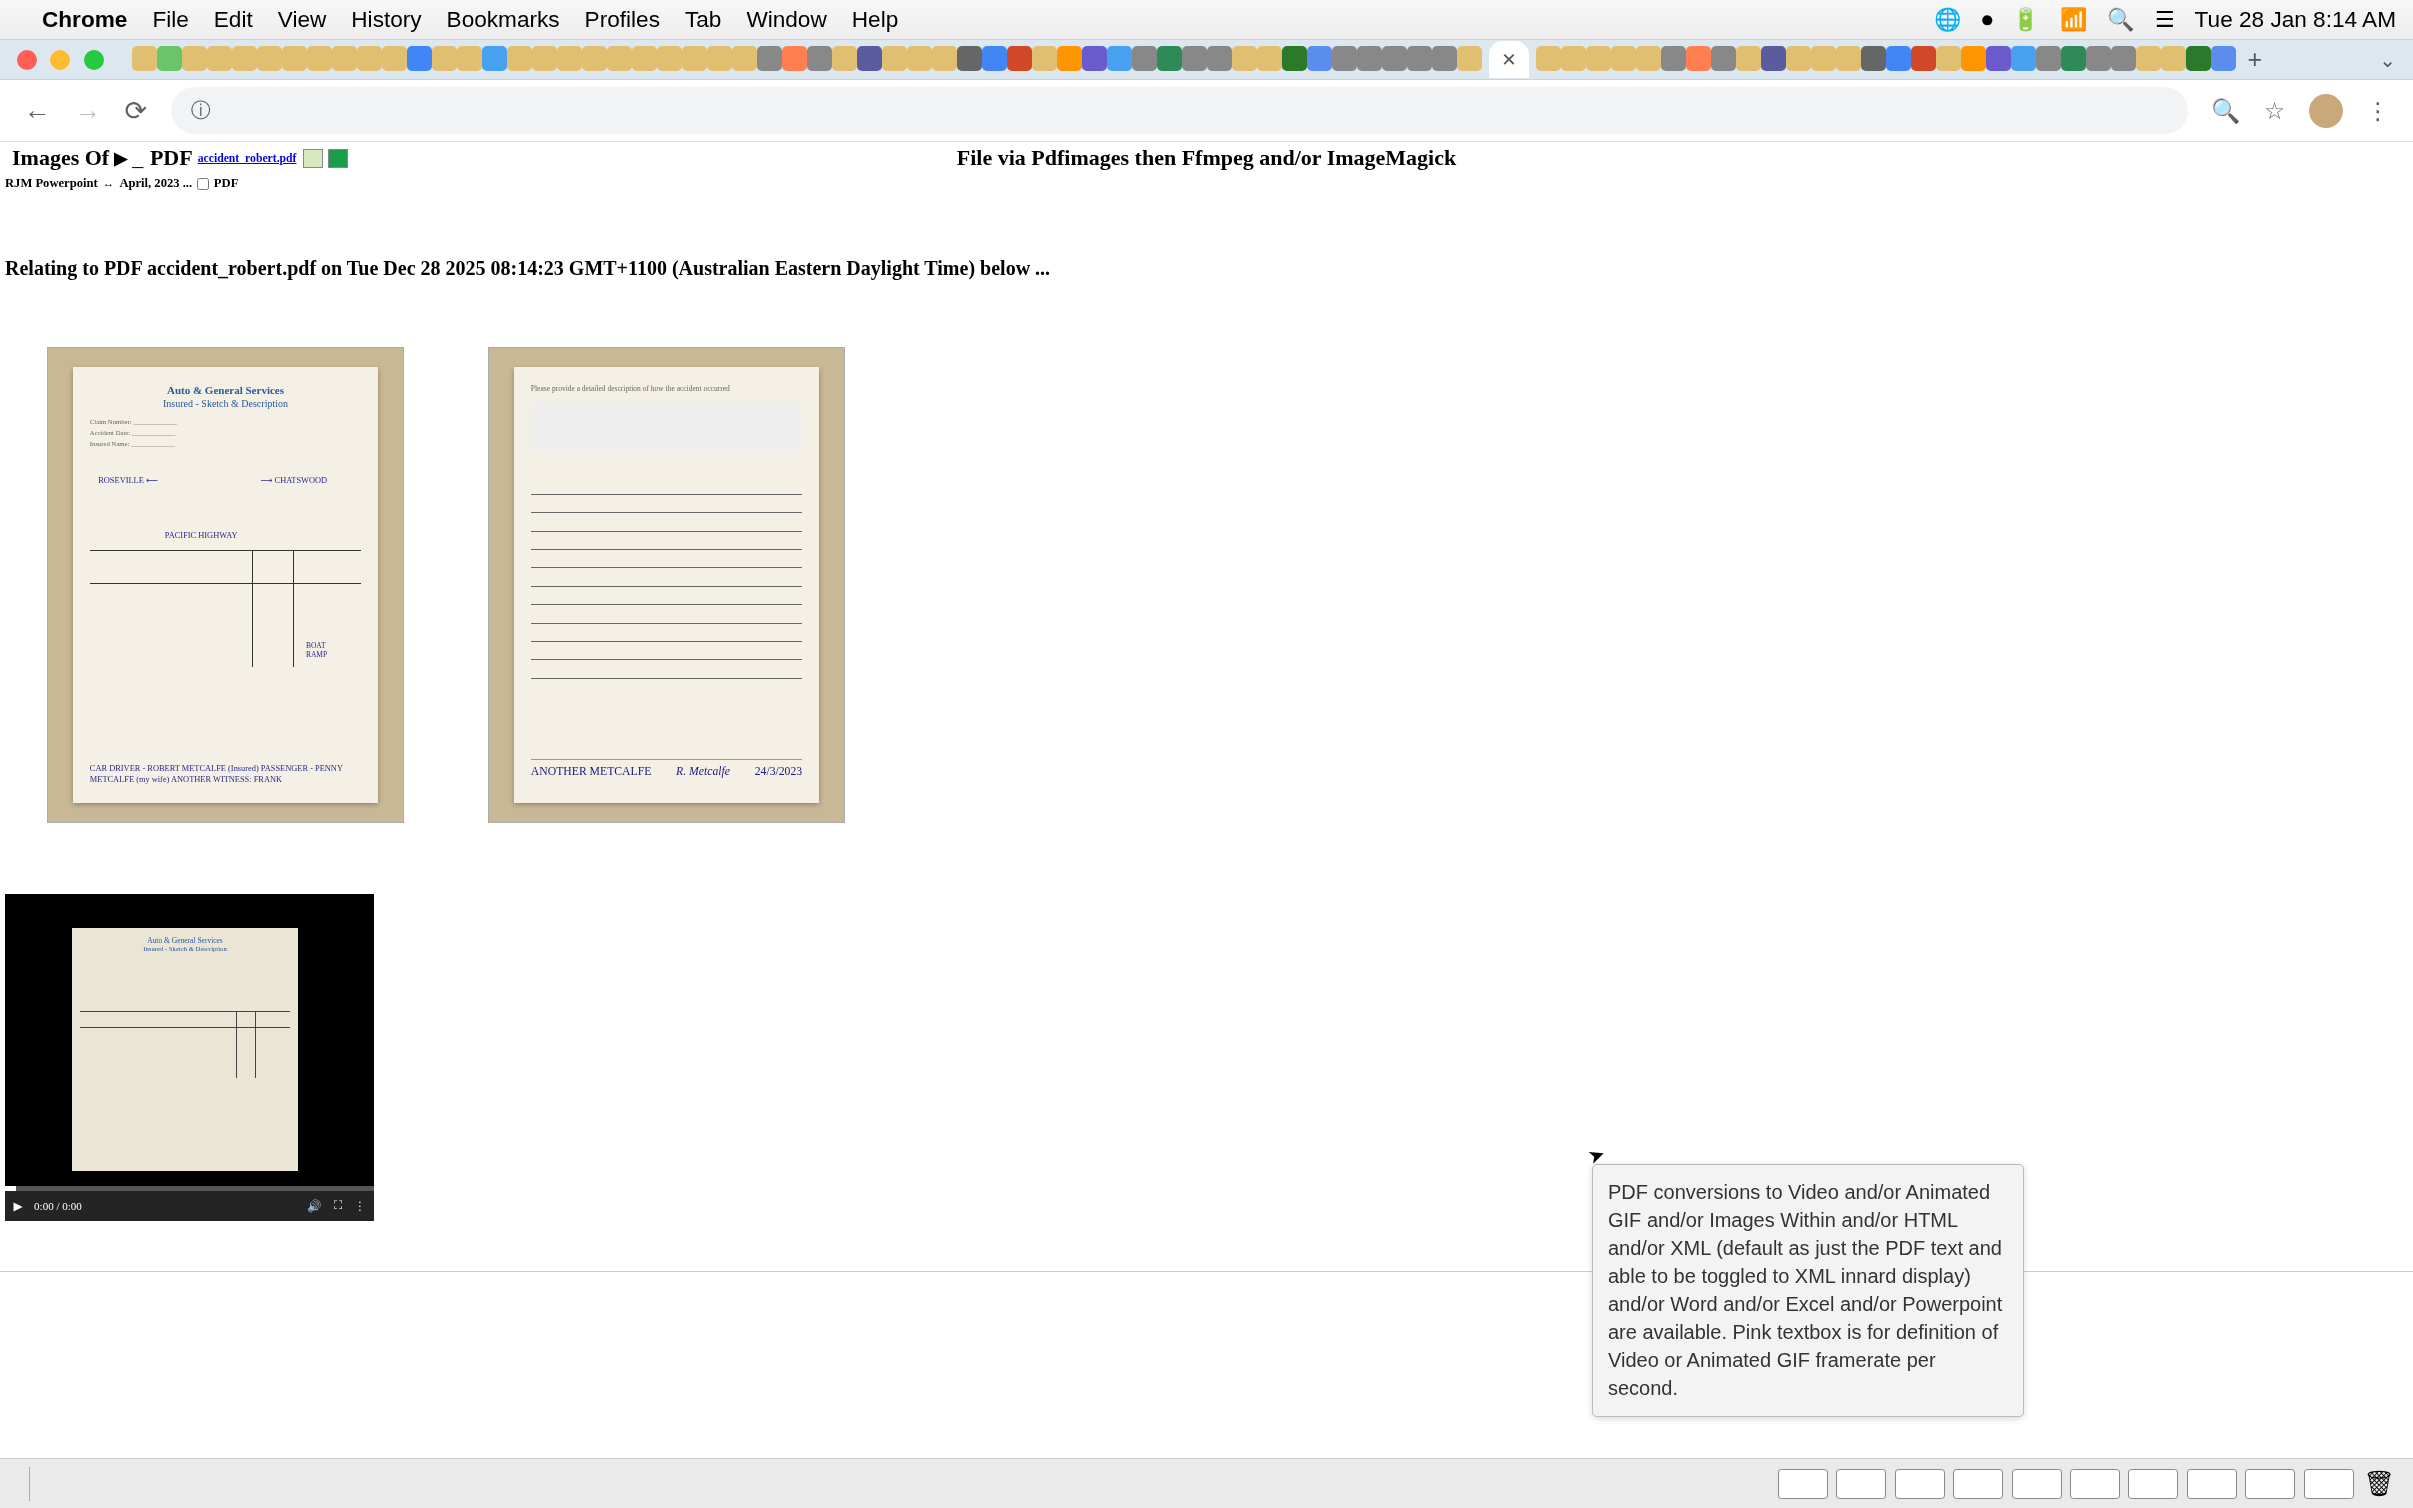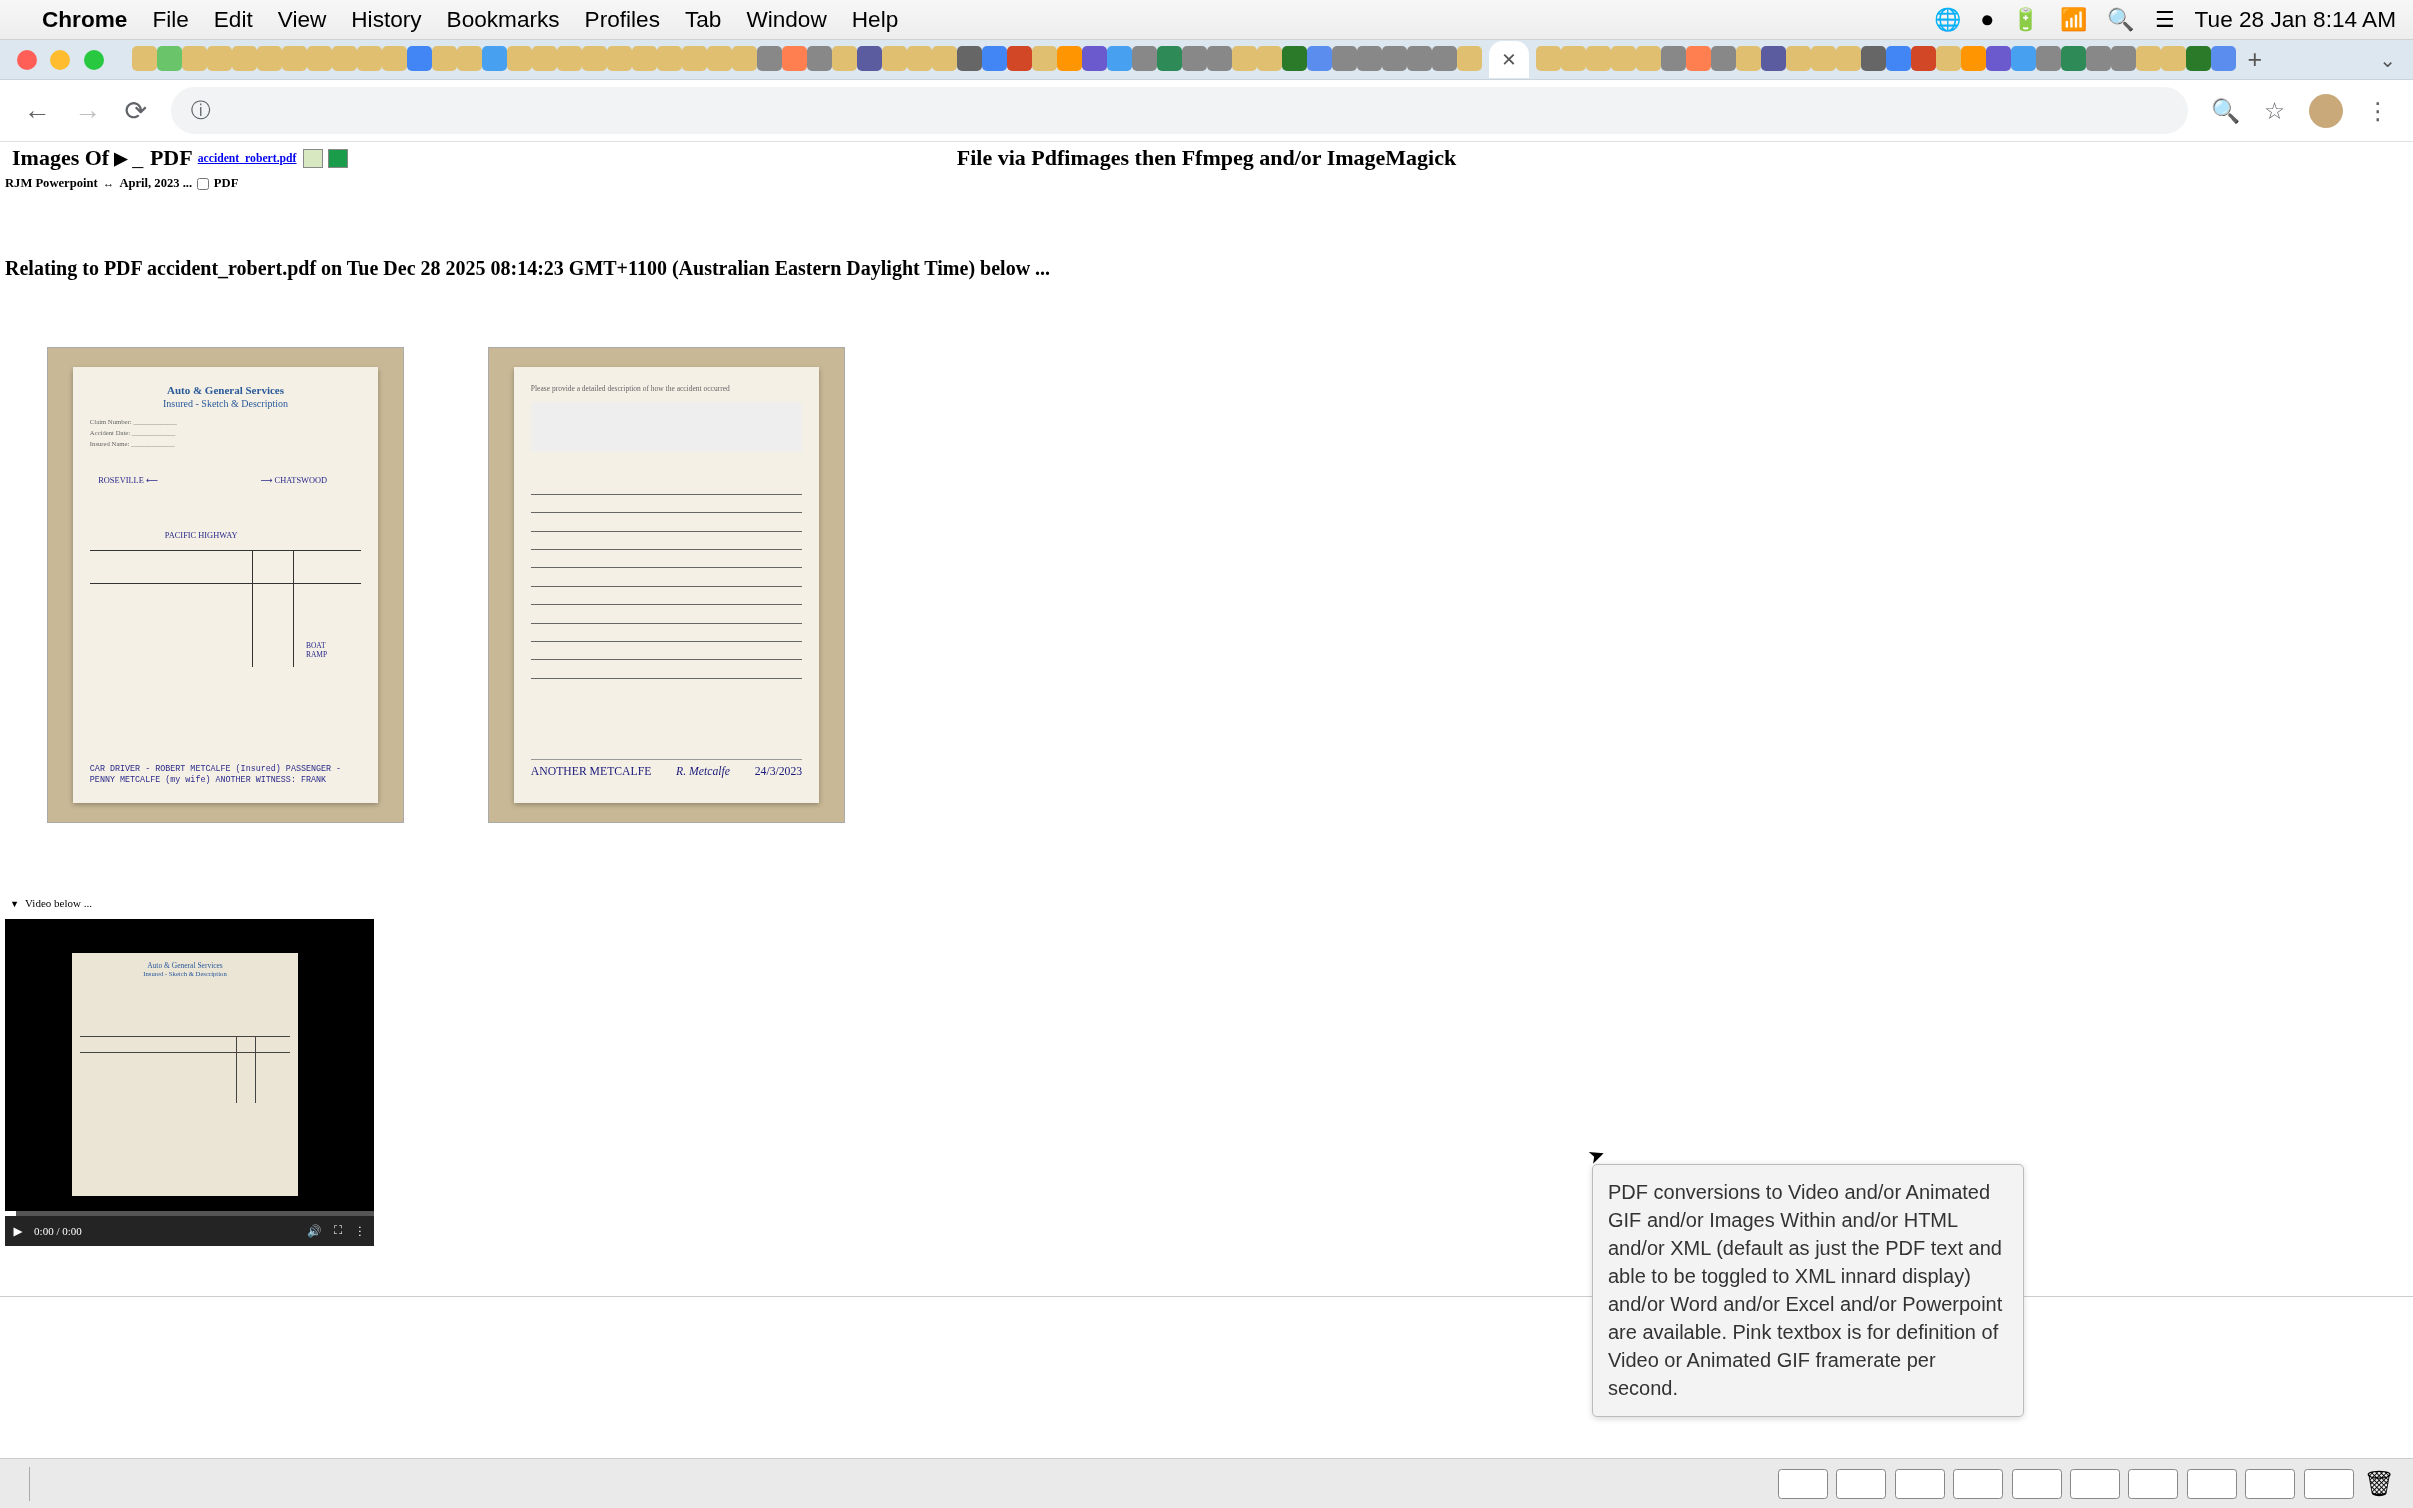--- a/index.html
+++ b/index.html
@@ -161,21 +161,21 @@
 .paper .psub { text-align:center; font-size:10px; color:#2a5a9a; margin-bottom:8.4px; }
 .paper .lines { margin-top:25px; }
 .paper .line { border-bottom:0.8px solid #666; height:18.4px; }
 .paper .sketch {
   margin-top:17px; height:201px;
   position:relative;
 }
 .paper .sketch .road-h { position:absolute; top:84px; left:0; right:0; height:34px; border-top:1.7px solid #333; border-bottom:1.7px solid #333; }
 .paper .sketch .road-v { position:absolute; top:84px; bottom:0; right:67px; width:42px; border-left:1.7px solid #333; border-right:1.7px solid #333; }
 .paper .signature { position:absolute; bottom:25px; left:17px; right:17px; font-family:cursive; font-size:11.7px; color:#1a1a7a; border-top:0.8px solid #999; padding-top:5px; display:flex; justify-content:space-between;}
-.paper .hand { position:absolute; bottom:17px; left:17px; right:17px; font-size:8.4px; color:#2a2a8a; font-family:Liberation Mono, monospace; line-height:1.3;}
+.paper .hand { position:absolute; bottom:17px; left:17px; right:17px; font-size:8.4px; color:#2a2a8a; font-family:Liberation Serif, serif; line-height:1.3;}
 
 .video-section { padding: 67px 5px 0 5px; }
 .video-box {
   width: 369px; height: 327px;
   background:#000;
   position:relative;
   margin-top:3.4px;
 }
 .video-box .video-paper {
   position:absolute;
@@ -382,24 +382,20 @@
         <div class="signature">
           <span>ANOTHER METCALFE</span>
           <span style="font-style:italic">R. Metcalfe</span>
           <span>24/3/2023</span>
         </div>
       </div>
     </div>
   </div>
 
   <div class="video-section">
-    <div class="details-line">
-      <span class="dtri">▼</span>
-      <span>Video below ...</span>
-    </div>
     <div class="video-box">
       <div class="video-paper">
         <div class="vtitle">Auto &amp; General Services</div>
         <div style="text-align:center;font-size:6.7px;color:#2a5a9a">Insured - Sketch &amp; Description</div>
         <div style="height:101px; margin-top:25px; position:relative;">
           <div style="position:absolute;top:34px;left:0;right:0;height:17px;border-top:0.8px solid #444;border-bottom:0.8px solid #444;"></div>
           <div style="position:absolute;top:34px;bottom:0;right:34px;width:20px;border-left:0.8px solid #444;border-right:0.8px solid #444;"></div>
         </div>
       </div>
       <div class="video-progress"></div>

